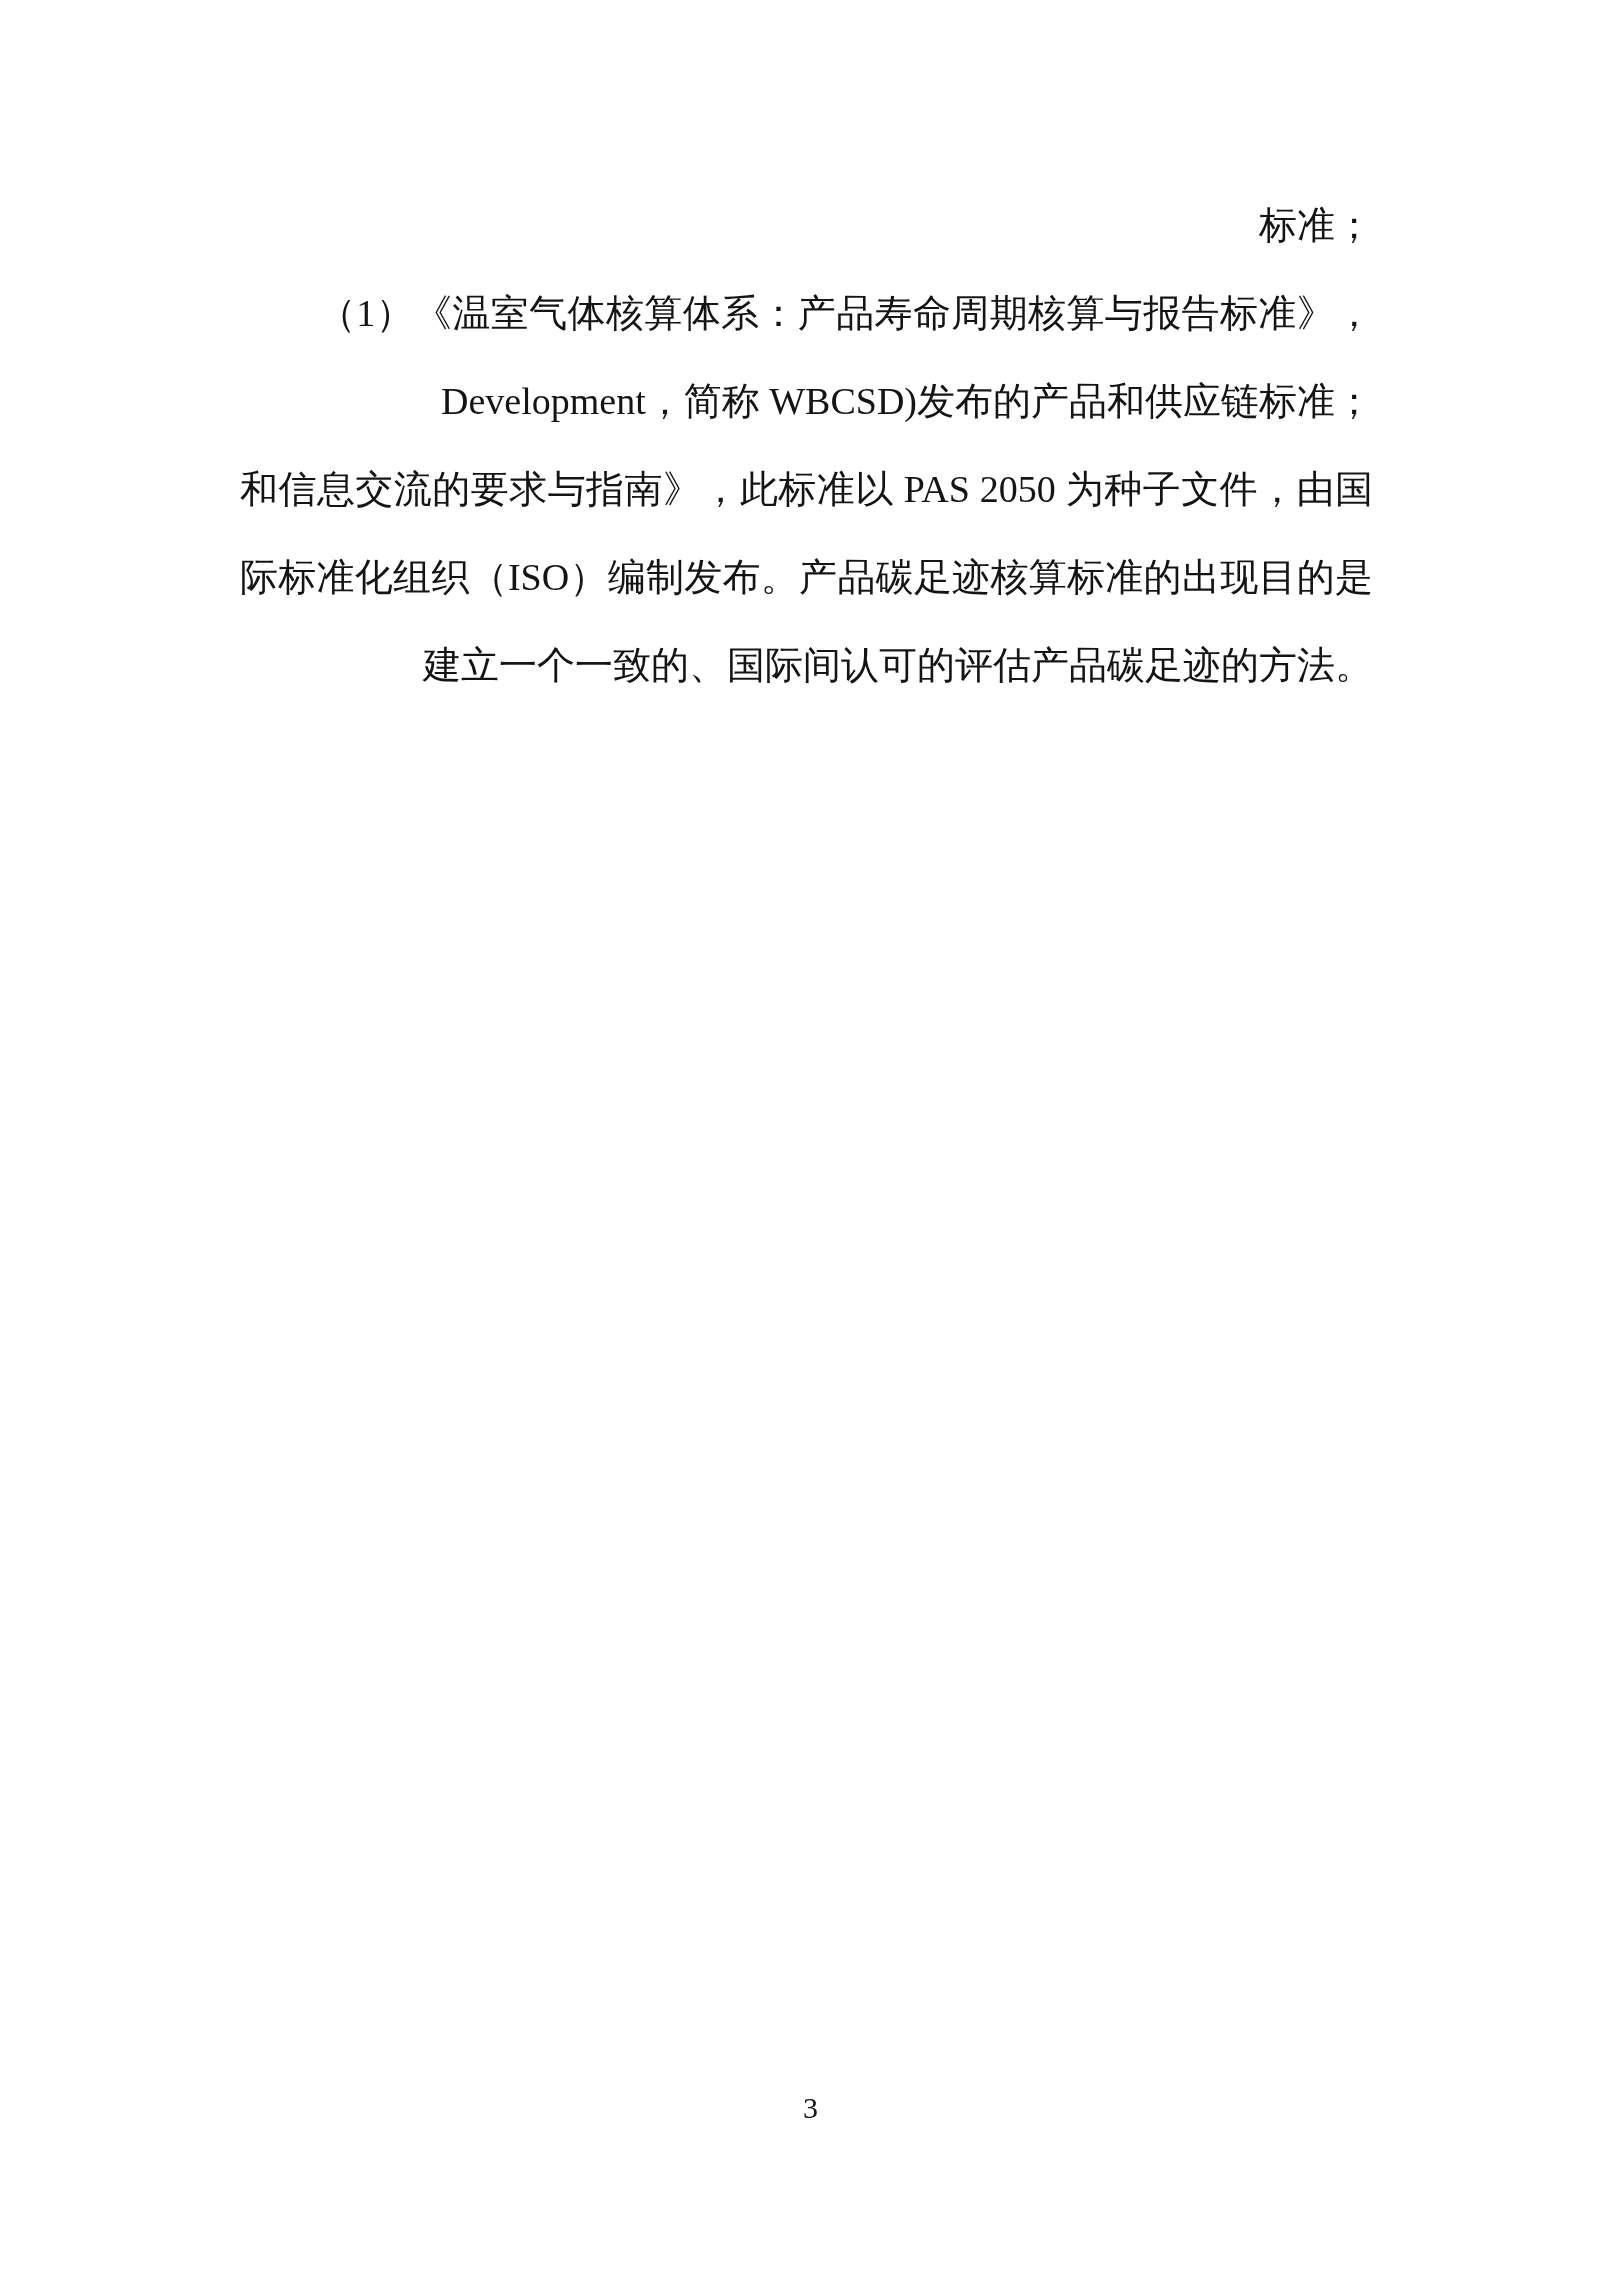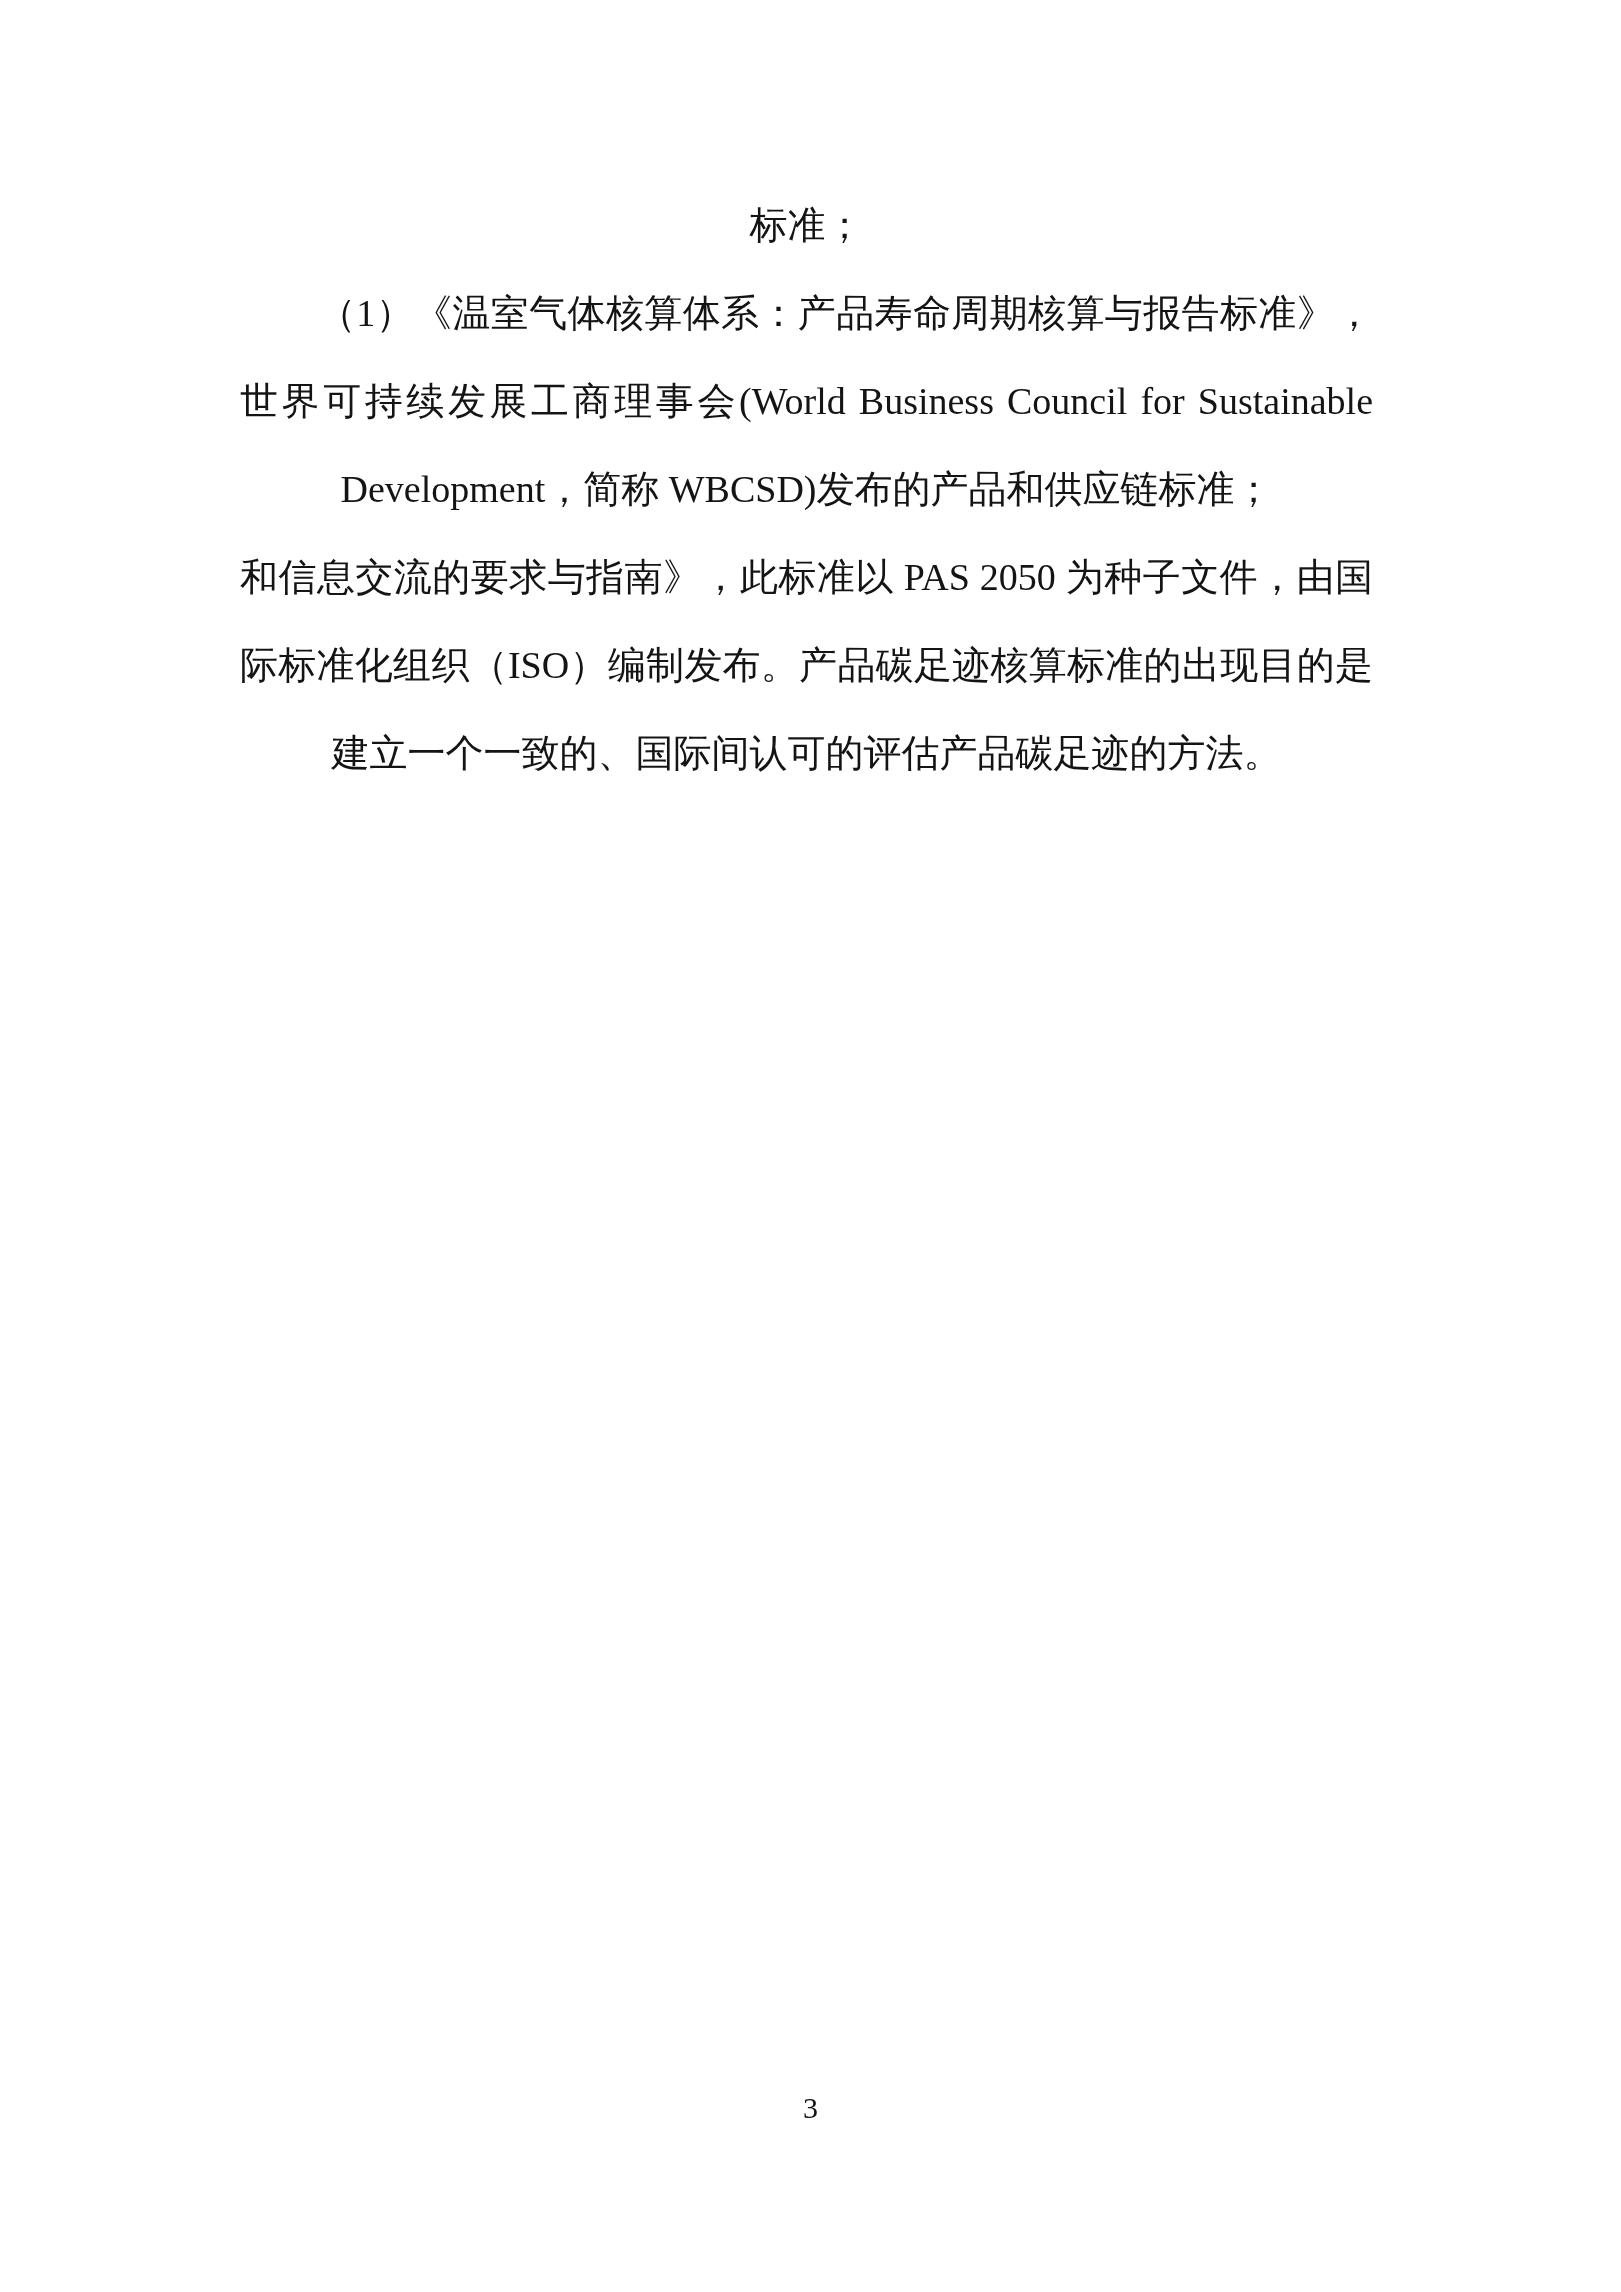--- a/index.html
+++ b/index.html
@@ -20,21 +20,21 @@
     position: absolute;
     left: 240px;
     top: 181px;
     width: 1133px;
   }
   .line {
     height: 88px;
     line-height: 88px;
     font-size: 38px;
     white-space: nowrap;
-    text-align: center;
+    text-align: right;
     color: #141414;
   }
   .line.justify {
     white-space: normal;
     text-align: justify;
     text-align-last: justify;
   }
   .line.indent {
     text-indent: 78px;
   }
@@ -50,21 +50,20 @@
   }
 </style>
 </head>
 <body>
 
 <div class="page">
   <div class="doc-body">
     <div>
         <div class="line">标准；</div>
         <div class="line indent justify">（1）《温室气体核算体系：产品寿命周期核算与报告标准》，</div>
-        <div class="line justify">世界可持续发展工商理事会(World Business Council for Sustainable</div>
         <div class="line">Development，简称 WBCSD)发布的产品和供应链标准；</div>
         <div class="line justify">和信息交流的要求与指南》，此标准以 PAS 2050 为种子文件，由国</div>
         <div class="line justify">际标准化组织（ISO）编制发布。产品碳足迹核算标准的出现目的是</div>
         <div class="line">建立一个一致的、国际间认可的评估产品碳足迹的方法。</div>
       </div>
   </div>
   <div class="footer">3</div>
 </div>
 
 

